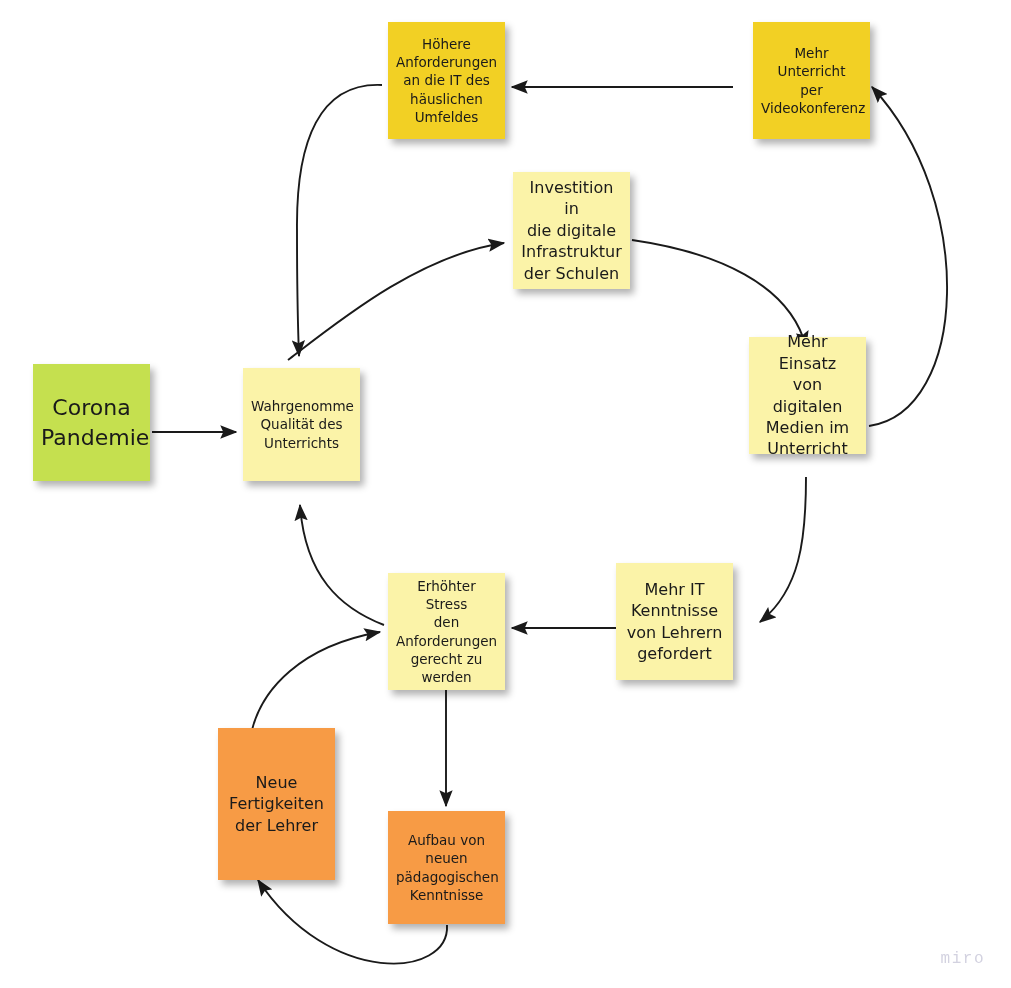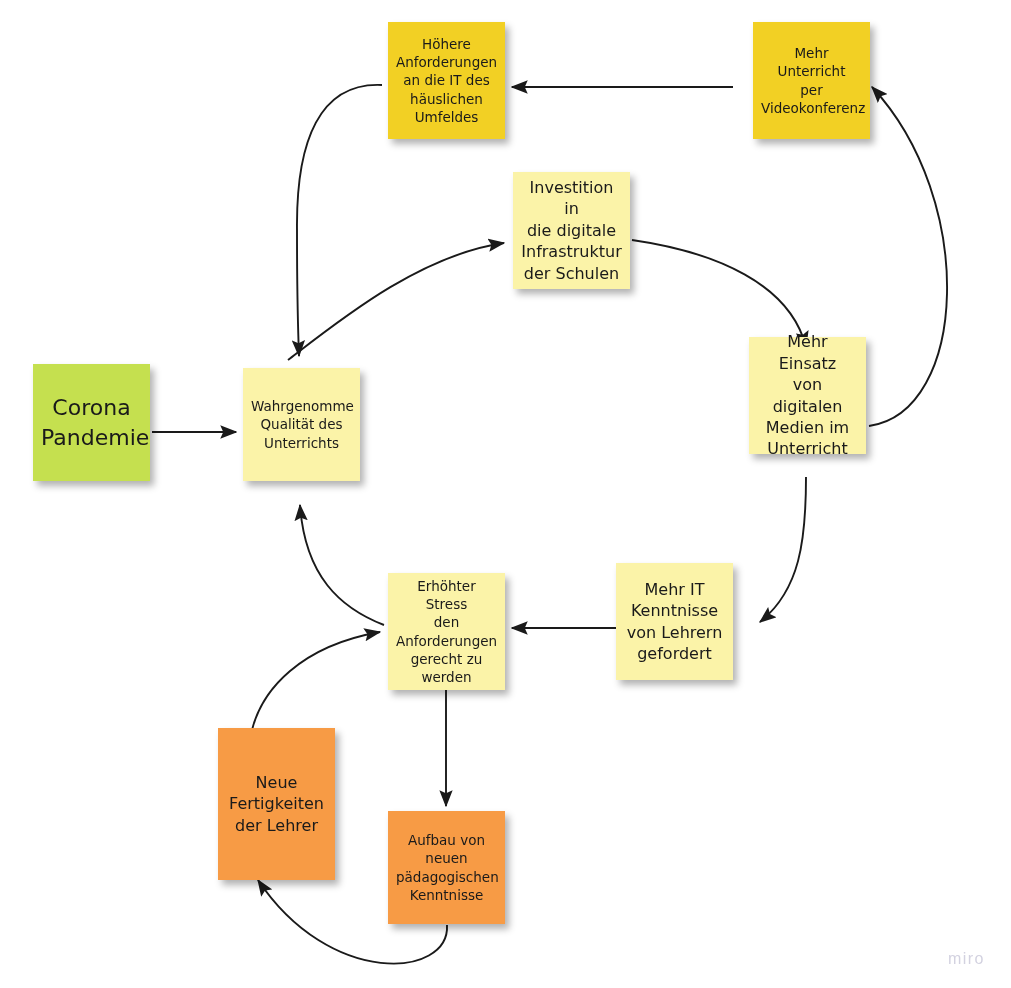--- a/index.html
+++ b/index.html
@@ -53,21 +53,21 @@
   .fs-medium { font-size: 16px; text-align: center; }
   .fs-large  { font-size: 22px; }
 
   #watermark {
     position: absolute;
     right: 26px;
     bottom: 20px;
     font-size: 16px;
     letter-spacing: 1.5px;
     color: #d3d2e0;
-    font-family: Liberation Sans, sans-serif;
+    font-family: Liberation Mono, monospace;
     z-index: 5;
     user-select: none;
   }
 </style>
 </head>
 <body>
 
 <div id="canvas">
 
   <svg id="arrow-layer" viewBox="0 0 1011 988" xmlns="http://www.w3.org/2000/svg">

